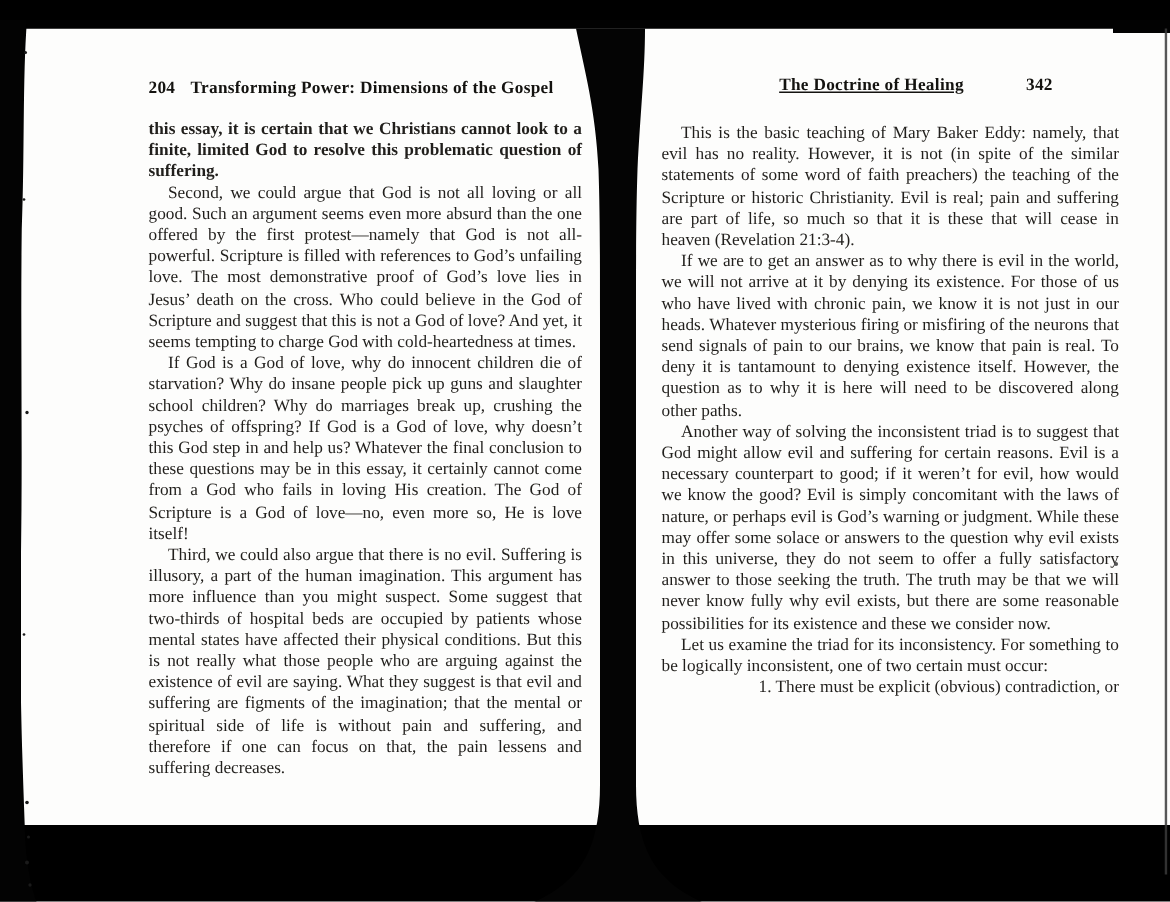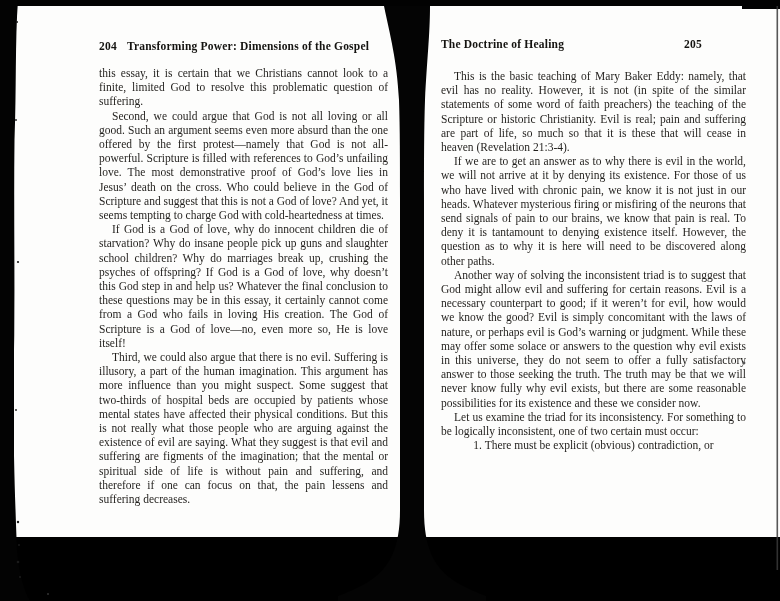--- a/index.html
+++ b/index.html
@@ -4,21 +4,21 @@
 <style>
   html,body{margin:0;padding:0;}
   body{
     width:780px;height:601px;
     background:#000;
     position:relative;
     overflow:hidden;
     font-family:"Liberation Serif","DejaVu Serif",serif;
   }
   #spread{
-    position:absolute;left:0;top:0;width:780px;height:537px;
+    position:absolute;left:0;top:13px;width:780px;height:537px;
   }
   .paper{
     position:absolute;
     left:14px;top:6px;right:0;bottom:0;
     background:#fdfdfc;
   }
   .page-text{color:#1e1d1b;}
   .running-header{
     position:absolute;
     font-weight:bold;
@@ -28,29 +28,29 @@
     white-space:nowrap;
   }
   .body-col{
     position:absolute;
     font-size:11.5px;
     line-height:14.2px;
     text-align:justify;
     color:#211f1c;
   }
   .body-col p{margin:0;text-indent:13px;}
-  .body-col p.no-indent{text-indent:0;}
+  .body-col p.no-indent{text-indent:0;font-weight:bold;}
   .list-item{
     margin:11px 0 0 14px;
     text-indent:0 !important;
-    text-align:center;
+    text-align:right;
   }
   #left-header-num{left:99px;top:40px;}
   #left-header-title{left:127px;top:40px;}
-  #right-header-title{left:441px;top:38px;width:280px;text-align:left;}
+  #right-header-title{left:441px;top:38px;width:280px;text-align:center;text-decoration:underline;}
   #right-header-num{left:684px;top:38px;}
   #left-body{left:99px;top:66px;width:289px;}
   #right-body{left:441px;top:69px;width:305px;}
   #shadows{position:absolute;left:0;top:0;z-index:5;pointer-events:none;}
 </style>
 </head>
 <body>
 
 <div id="spread">
 
@@ -60,21 +60,21 @@
   <div class="running-header page-text" id="left-header-title">Transforming Power: Dimensions of the Gospel</div>
 
   <div class="body-col" id="left-body">
     <p class="no-indent">this essay, it is certain that we Christians cannot look to a finite, limited God to resolve this problematic question of suffering.</p>
     <p>Second, we could argue that God is not all loving or all good. Such an argument seems even more absurd than the one offered by the first protest—namely that God is not all-powerful. Scripture is filled with references to God’s unfailing love. The most demonstrative proof of God’s love lies in Jesus’ death on the cross. Who could believe in the God of Scripture and suggest that this is not a God of love? And yet, it seems tempting to charge God with cold-heartedness at times.</p>
     <p>If God is a God of love, why do innocent children die of starvation? Why do insane people pick up guns and slaughter school children? Why do marriages break up, crushing the psyches of offspring? If God is a God of love, why doesn’t this God step in and help us? Whatever the final conclusion to these questions may be in this essay, it certainly cannot come from a God who fails in loving His creation. The God of Scripture is a God of love—no, even more so, He is love itself!</p>
     <p>Third, we could also argue that there is no evil. Suffering is illusory, a part of the human imagination. This argument has more influence than you might suspect. Some suggest that two-thirds of hospital beds are occupied by patients whose mental states have affected their physical conditions. But this is not really what those people who are arguing against the existence of evil are saying. What they suggest is that evil and suffering are figments of the imagination; that the mental or spiritual side of life is without pain and suffering, and therefore if one can focus on that, the pain lessens and suffering decreases.</p>
   </div>
 
   <div class="running-header page-text" id="right-header-title">The Doctrine of Healing</div>
-  <div class="running-header page-text" id="right-header-num">205</div>
+  <div class="running-header page-text" id="right-header-num">342</div>
 
   <div class="body-col" id="right-body">
     <p>This is the basic teaching of Mary Baker Eddy: namely, that evil has no reality. However, it is not (in spite of the similar statements of some word of faith preachers) the teaching of the Scripture or historic Christianity. Evil is real; pain and suffering are part of life, so much so that it is these that will cease in heaven (Revelation 21:3-4).</p>
     <p>If we are to get an answer as to why there is evil in the world, we will not arrive at it by denying its existence. For those of us who have lived with chronic pain, we know it is not just in our heads. Whatever mysterious firing or misfiring of the neurons that send signals of pain to our brains, we know that pain is real. To deny it is tantamount to denying existence itself. However, the question as to why it is here will need to be discovered along other paths.</p>
     <p>Another way of solving the inconsistent triad is to suggest that God might allow evil and suffering for certain reasons. Evil is a necessary counterpart to good; if it weren’t for evil, how would we know the good? Evil is simply concomitant with the laws of nature, or perhaps evil is God’s warning or judgment. While these may offer some solace or answers to the question why evil exists in this universe, they do not seem to offer a fully satisfactory answer to those seeking the truth. The truth may be that we will never know fully why evil exists, but there are some reasonable possibilities for its existence and these we consider now.</p>
     <p>Let us examine the triad for its inconsistency. For something to be logically inconsistent, one of two certain must occur:</p>
     <p class="list-item">1. There must be explicit (obvious) contradiction, or</p>
   </div>
 
   <svg id="shadows" width="780" height="601" viewBox="0 0 780 601">

